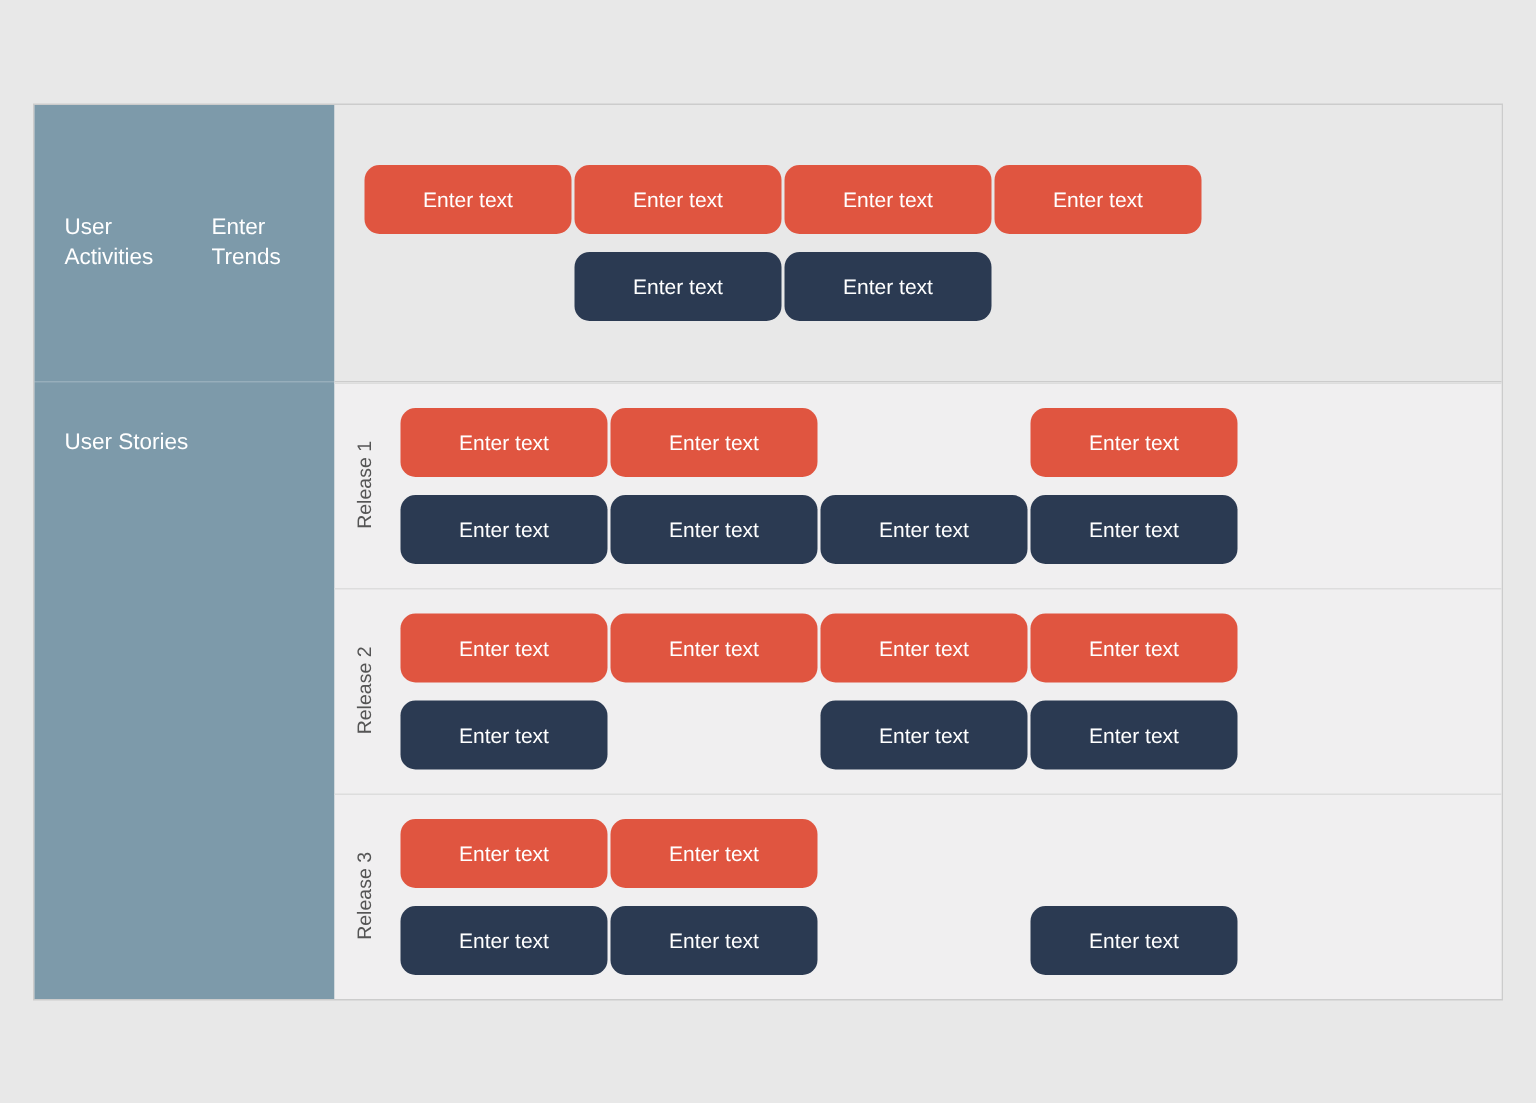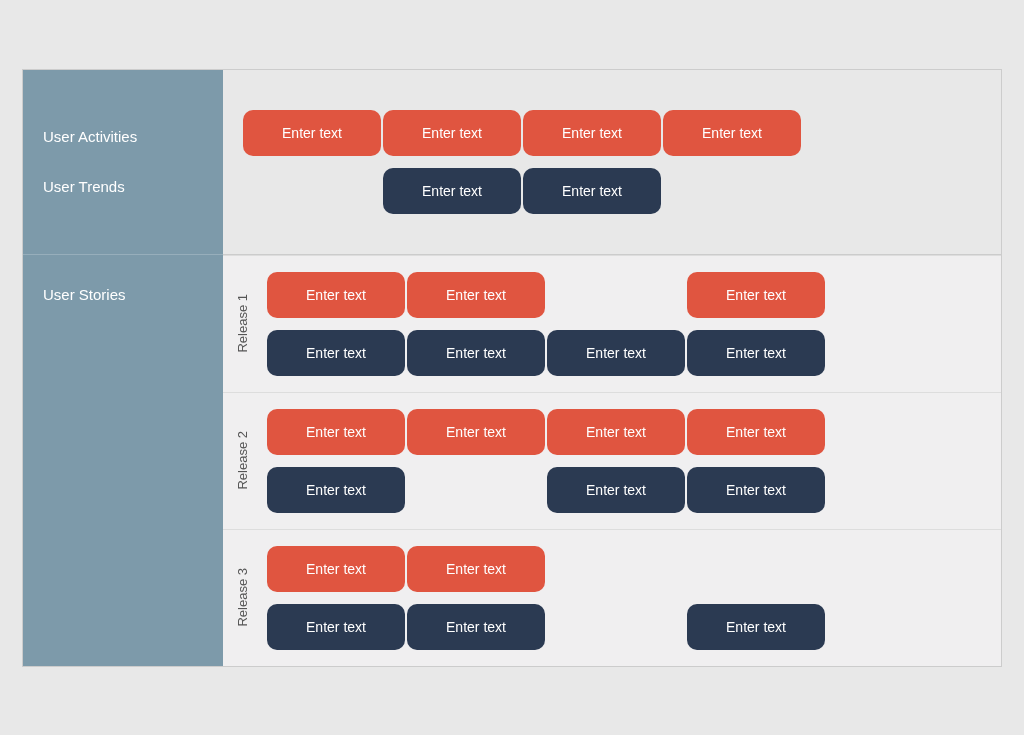--- a/index.html
+++ b/index.html
@@ -134,23 +134,23 @@
       visibility: hidden;
     }
   </style>
 </head>
 <body>
 
 <div class="outer-container">
 
   <div class="sidebar">
     <div class="sidebar-section sidebar-section-activities">
-      <div style="display:flex; flex-direction:column; gap:30px;">
+      <div style="display:flex; flex-direction:row; gap:30px;">
         <span class="sidebar-label">User Activities</span>
-        <span class="sidebar-label">User Trends</span>
+        <span class="sidebar-label">Enter Trends</span>
       </div>
     </div>
     <div class="sidebar-section sidebar-section-stories">
       <span class="sidebar-label">User Stories</span>
     </div>
   </div>
 
   <div class="content-area">
 
     <div class="top-section">

